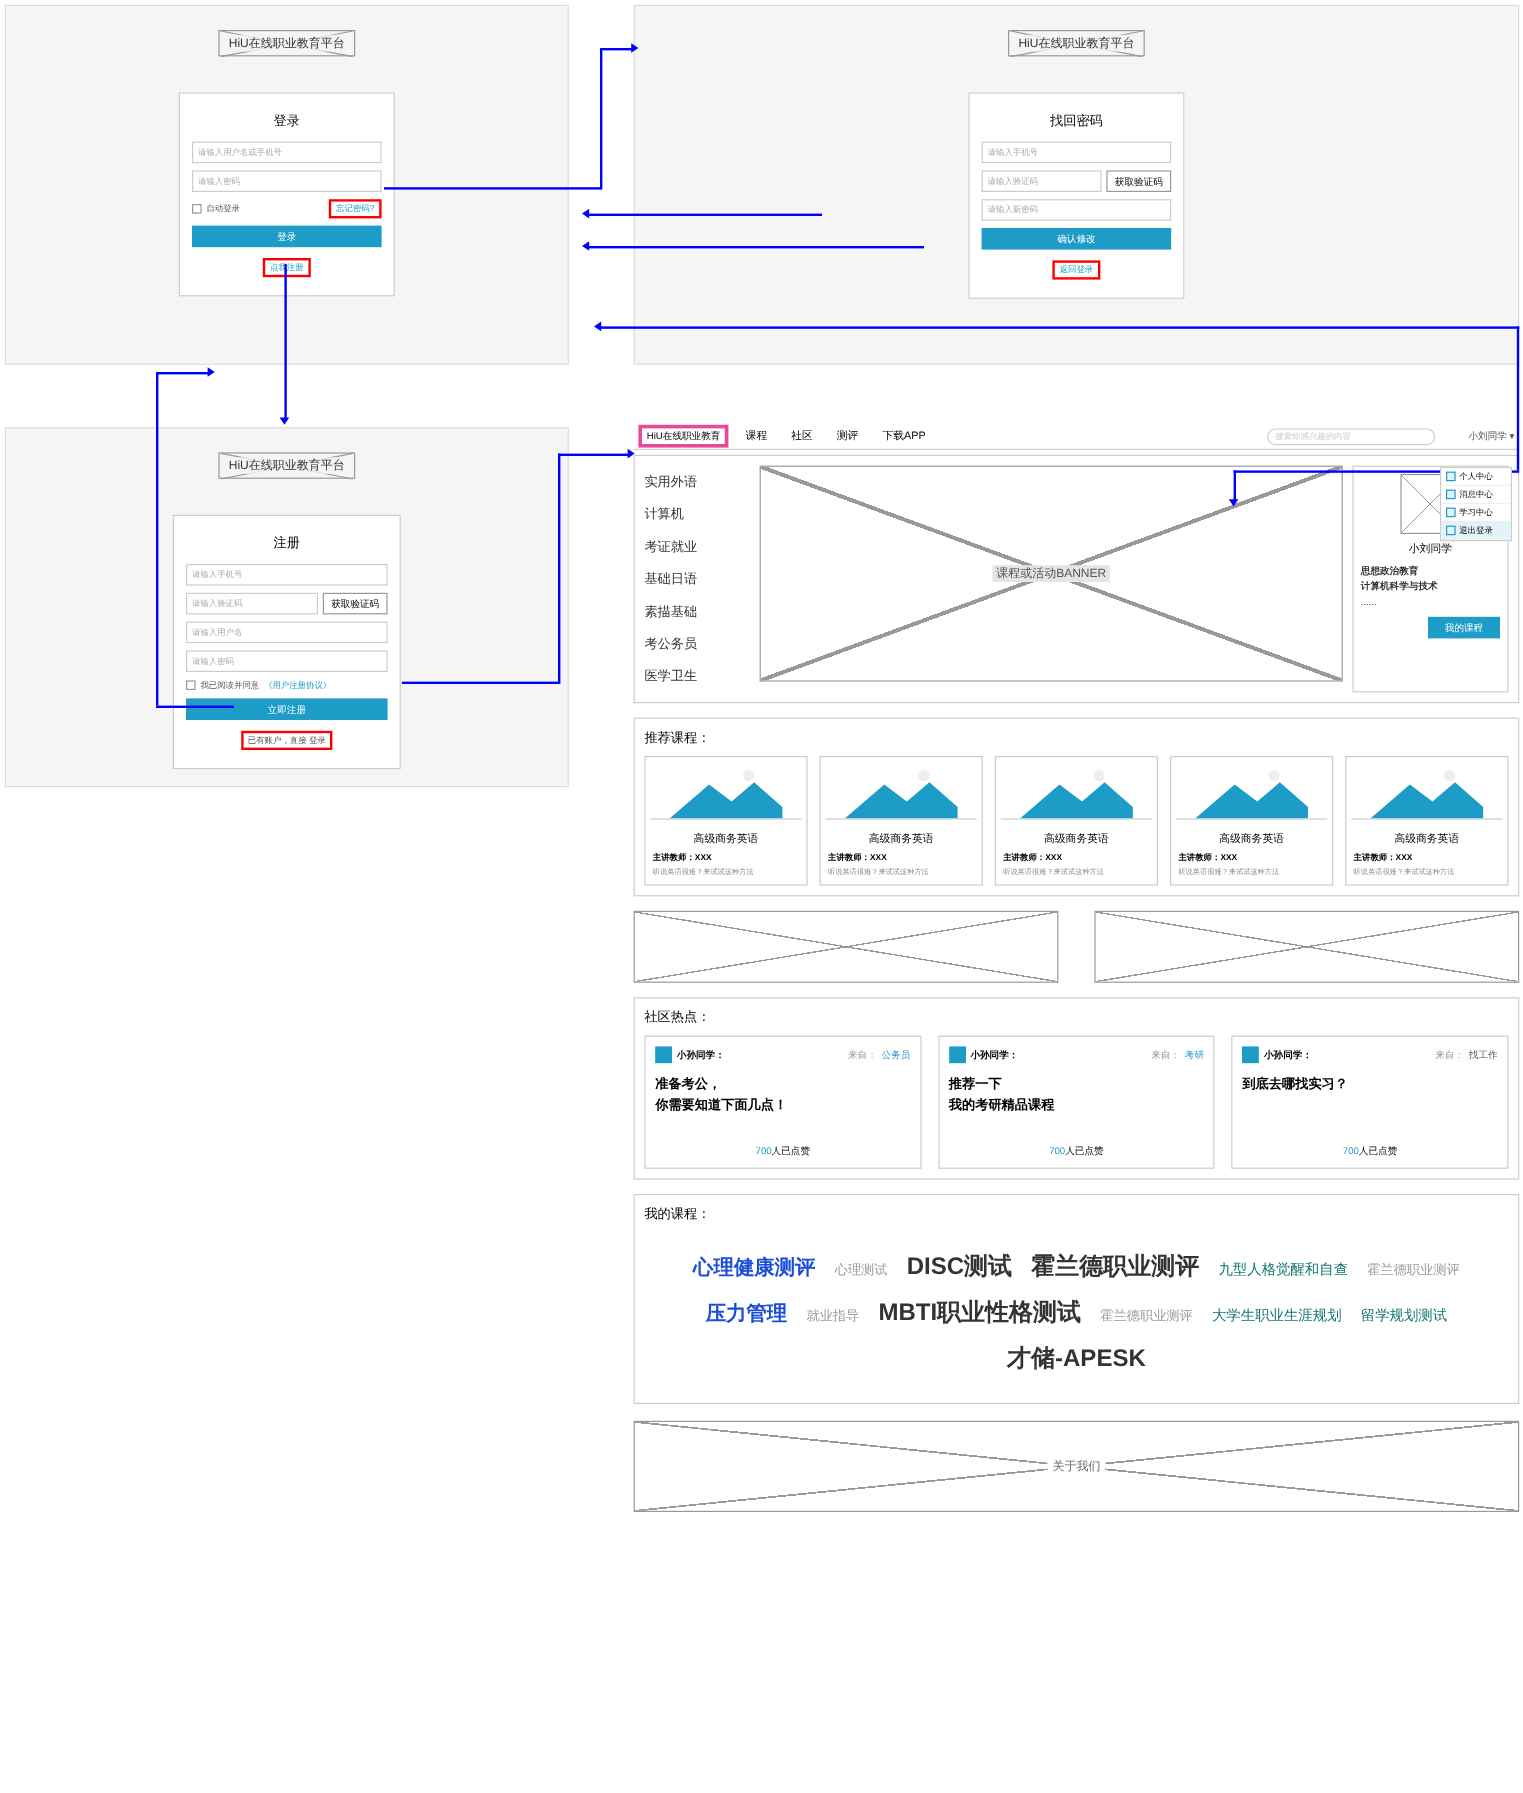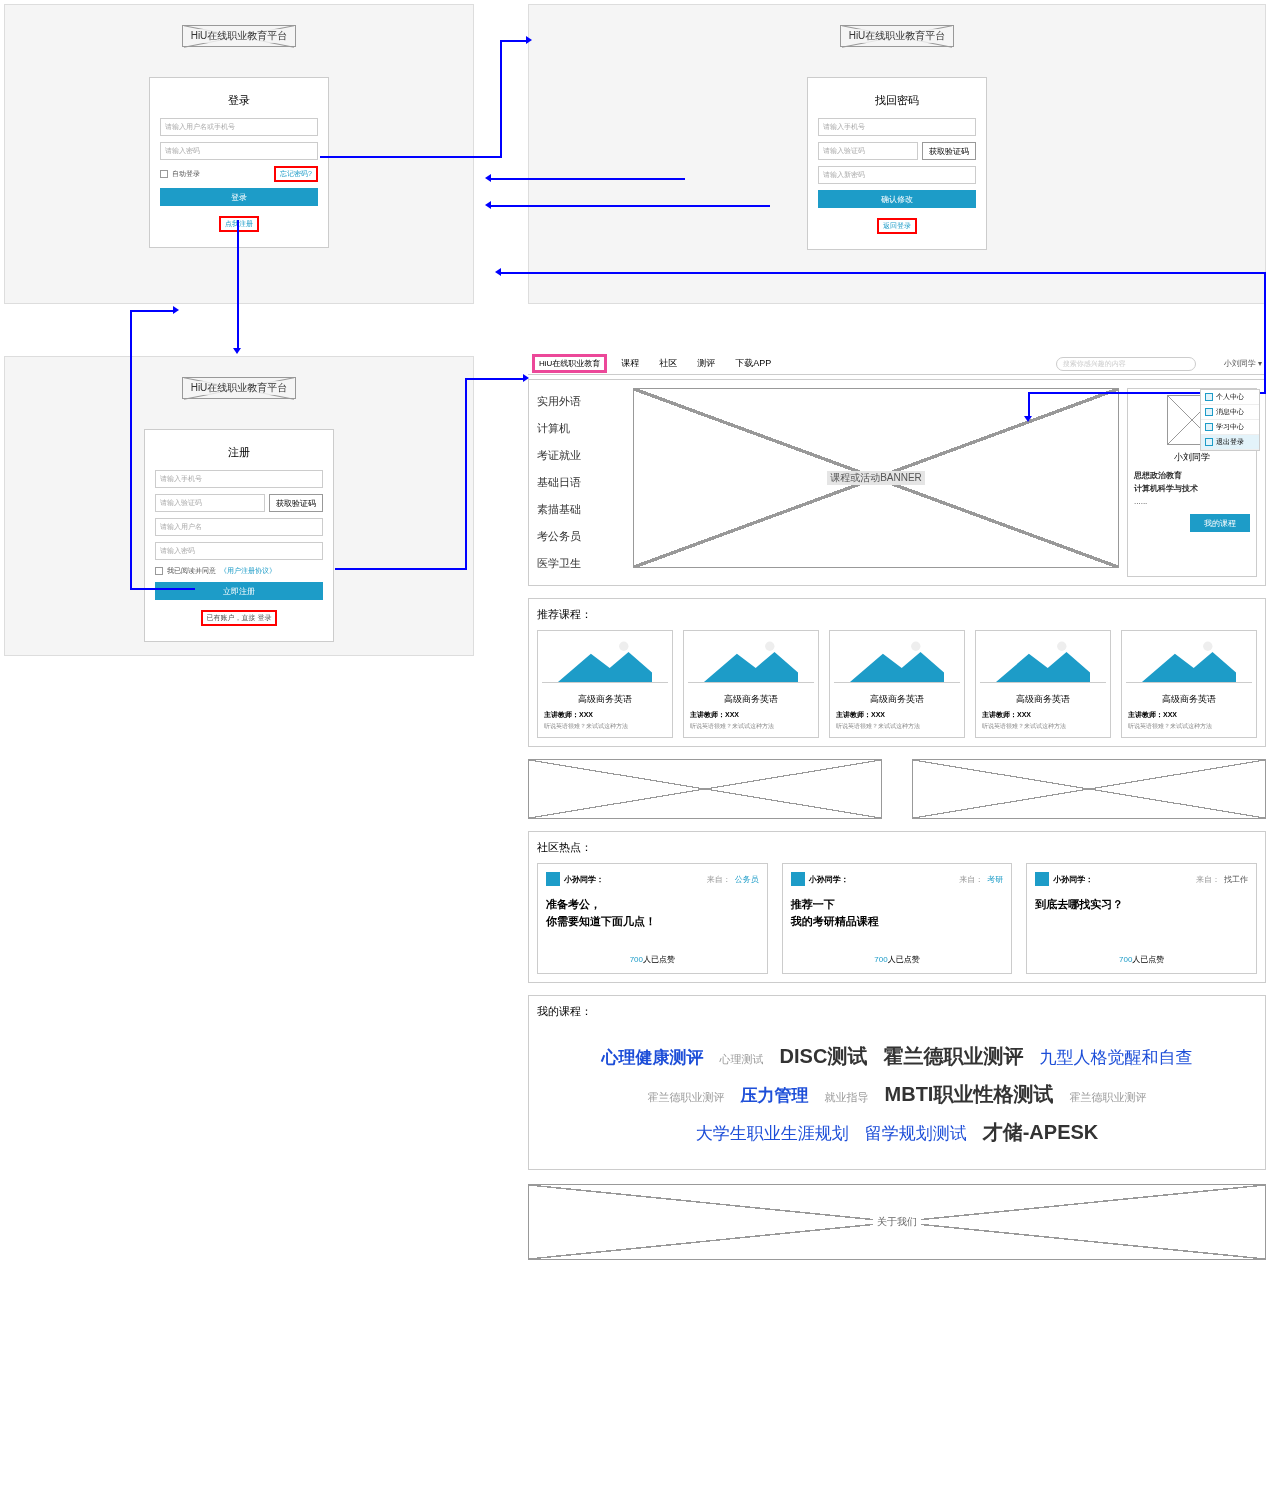--- a/index.html
+++ b/index.html
@@ -57,21 +57,21 @@
 .post{flex:1;border:1px solid #ccc;padding:8px}
 .post .ph{display:flex;align-items:center;gap:4px;font-size:8px;margin-bottom:10px}
 .post .ph .pic{width:14px;height:14px;background:#1d9cc8}
 .post .ph .name{font-weight:bold}
 .post .ph .from{color:#999;margin-left:auto}
 .post .body{font-size:11px;font-weight:bold;line-height:1.5;min-height:44px}
 .post .likes{font-size:8px;text-align:center;margin-top:14px}
 .post .likes .n{color:#1d9cc8}
 .cloud{padding:10px 20px;line-height:1.7}
 .cloud span{display:inline-block;margin:2px 8px;color:#555}
-.cloud .s1{font-size:11px;color:#999}.cloud .s2{font-size:17px;color:#1d4ed8}.cloud .s3{font-size:17px;font-weight:bold;color:#1d4ed8}.cloud .s4{font-size:20px;font-weight:bold;color:#333}
+.cloud .s1{font-size:11px;color:#999}.cloud .s2{font-size:12px;color:#0f766e}.cloud .s3{font-size:17px;font-weight:bold;color:#1d4ed8}.cloud .s4{font-size:20px;font-weight:bold;color:#333}
 .footer{height:76px;border:1px solid #999;position:relative;margin-top:14px;display:flex;align-items:center;justify-content:center;font-size:10px;color:#666}
 </style>
 </head>
 <body>
 
 <div class="wf" style="left:4px;top:4px;width:470px;height:300px;padding-top:20px">
   <div class="logo-ph">
       <span>HiU在线职业教育平台</span>
     </div>
   <div class="card">

